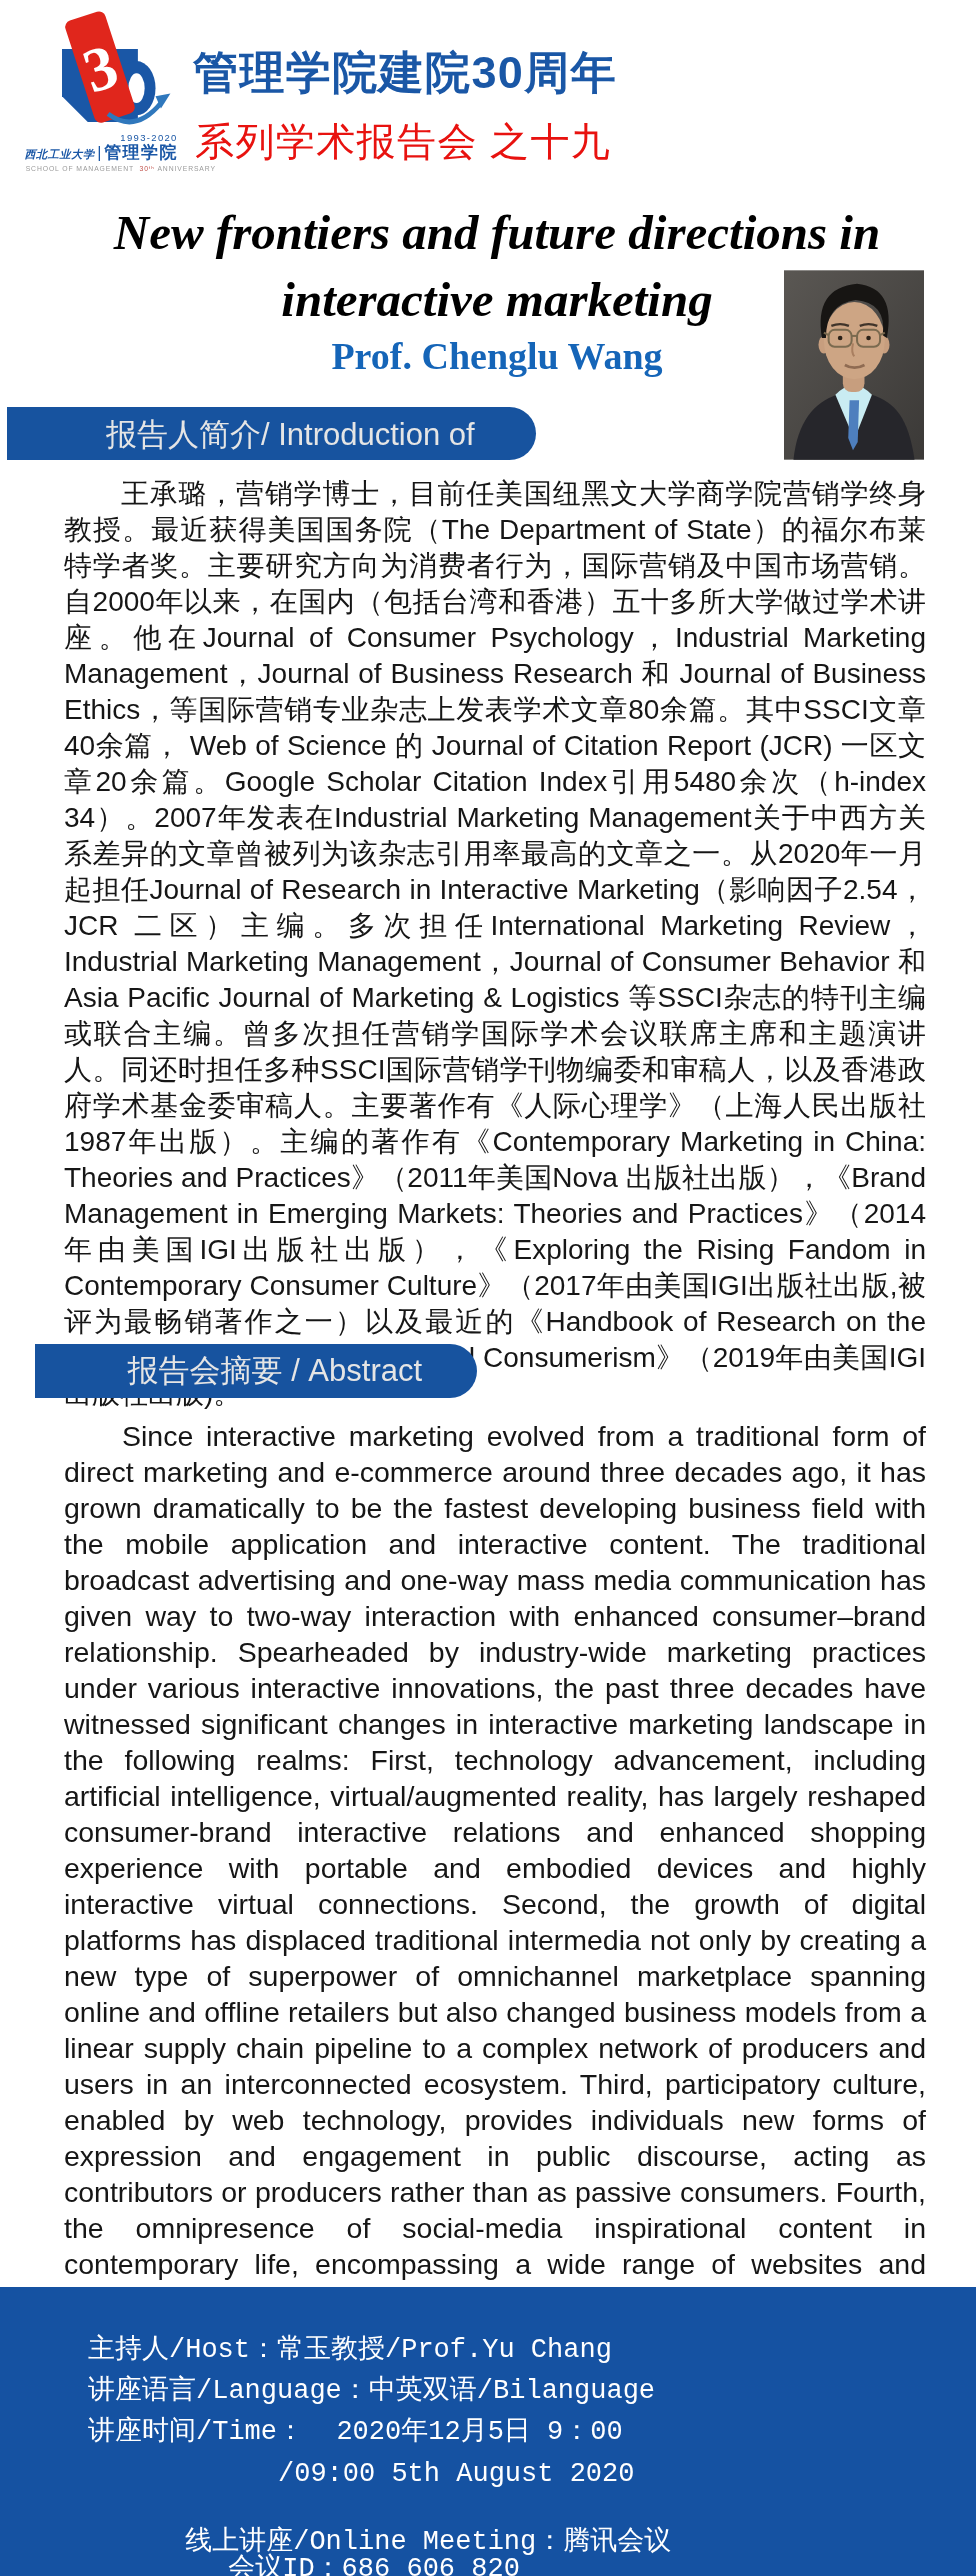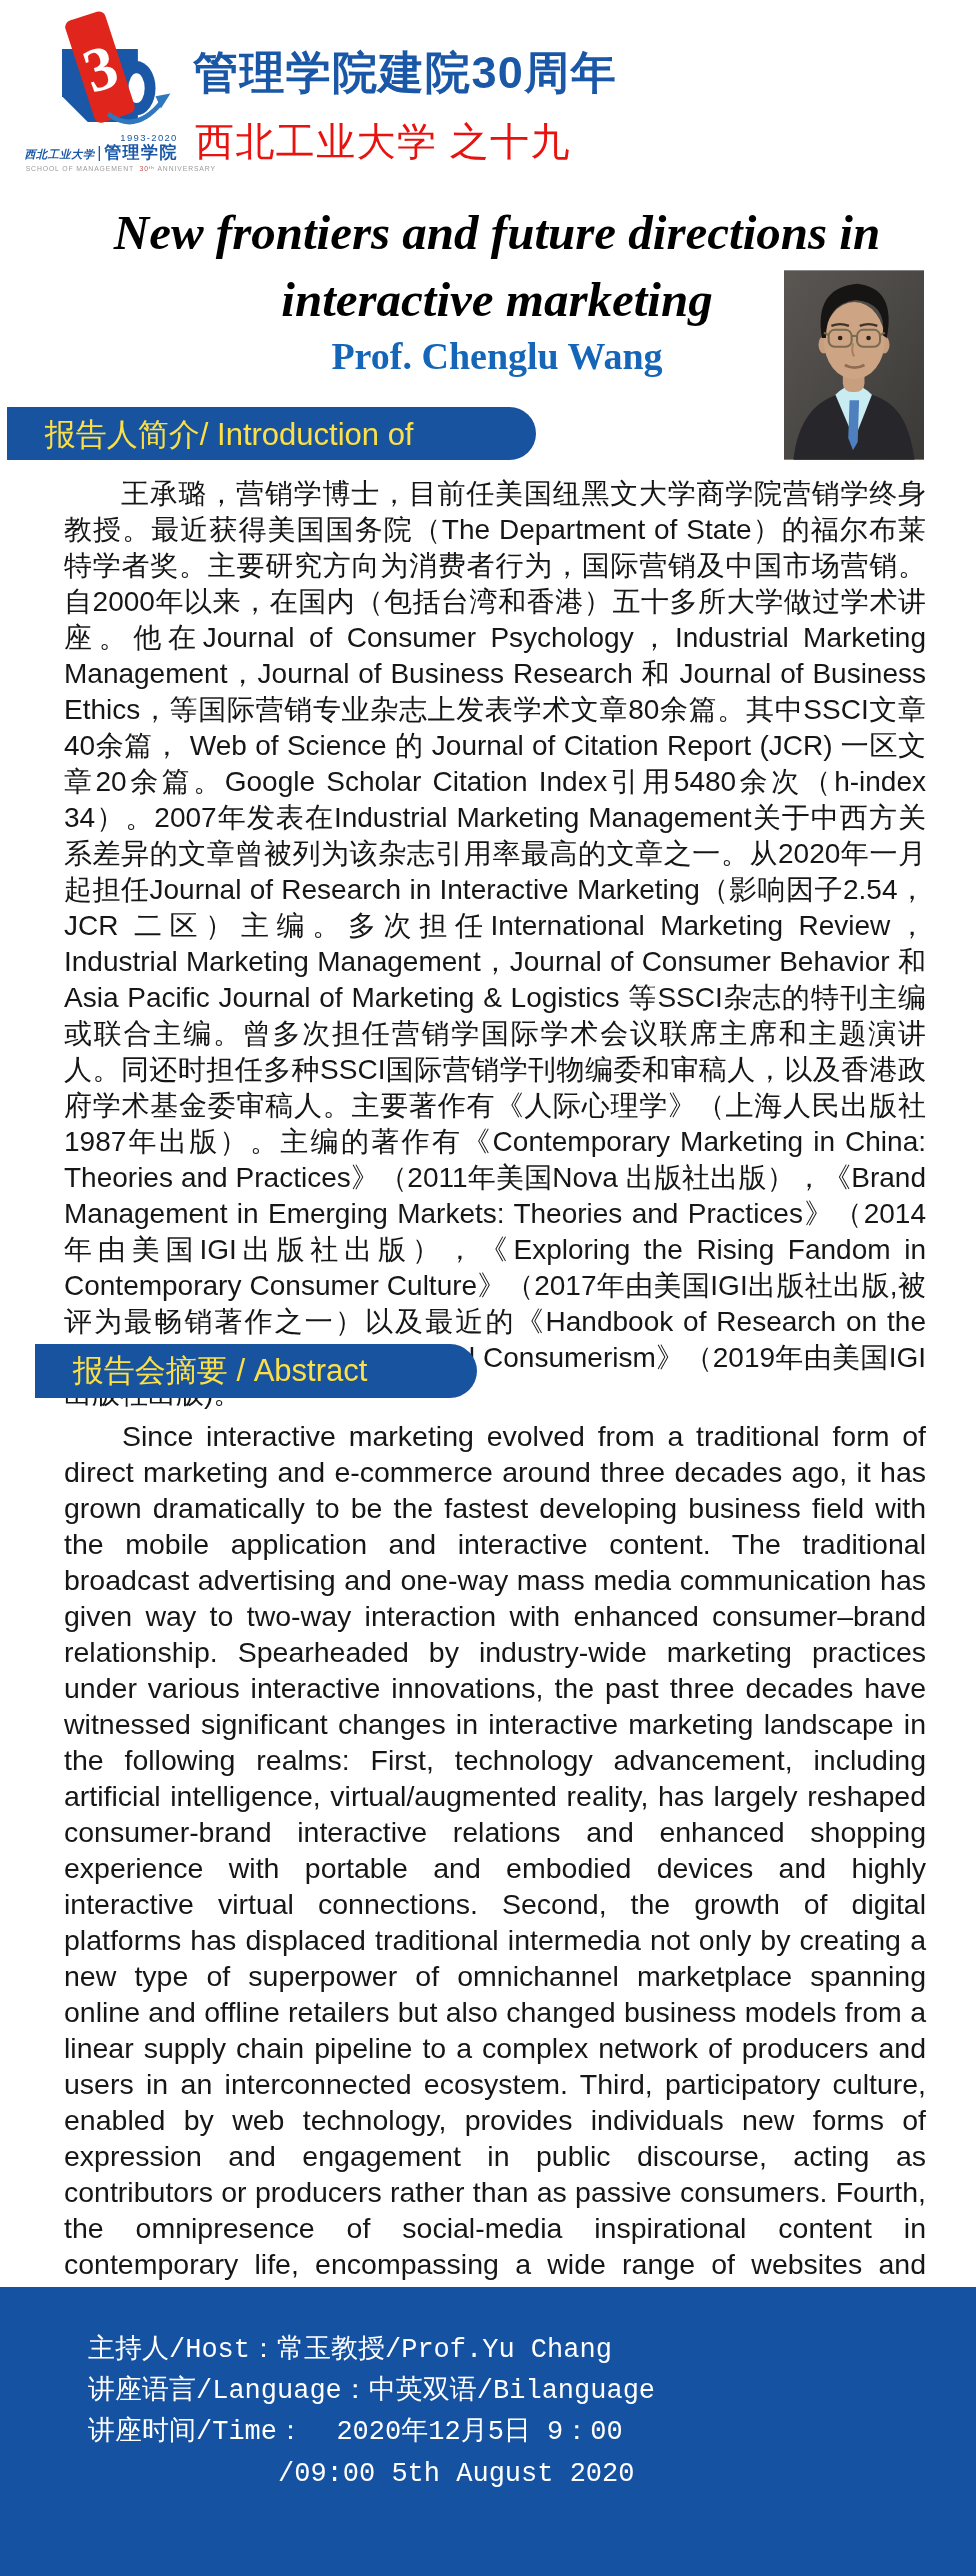--- a/index.html
+++ b/index.html
@@ -29,22 +29,22 @@
   .talk-title{position:absolute;left:0;top:199px;width:994px;text-align:center;
     font-family:"Liberation Serif","DejaVu Serif",serif;font-style:italic;font-weight:bold;
     font-size:49px;line-height:67px;color:#000;}
   .speaker{position:absolute;left:0;top:334px;width:994px;text-align:center;
     font-family:"Liberation Serif","DejaVu Serif",serif;font-weight:bold;
     font-size:38px;color:#1565b8;}
 
   .photo{position:absolute;left:784px;top:270px;width:140px;height:190px;}
 
   
-  .banner{position:absolute;left:6.8px;background:#17539f;color:#fde047;overflow:hidden;
-    border-radius:0 31px 31px 0;font-size:31px;box-sizing:border-box;}
+  .banner{position:absolute;left:6.8px;background:#17539f;color:#e5e5e5;overflow:hidden;
+    border-radius:0 31px 31px 0;font-size:31px;box-sizing:border-box;text-align:center;}
   .banner-intro{top:407px;width:529px;height:53px;padding:8.1px 0 0 38px;line-height:39px;}
   .banner-abstract{top:1344px;width:442px;height:54px;padding:0 0 0 38px;line-height:54px;margin-left:28px;}
   .banner-line{white-space:nowrap;}
 
   
   .body{position:absolute;left:64px;width:862px;margin:0;text-align:justify;color:#161616;}
   .bio{top:476px;font-size:28px;line-height:36px;text-indent:57px;}
   .abstract{top:1418px;font-size:28.5px;line-height:36px;text-indent:58px;}
 
   
@@ -76,21 +76,21 @@
       </svg>
       <div class="logo-names">
         <span class="logo-uni">西北工业大学</span><span class="logo-divider">|</span><span class="logo-school">管理学院</span>
       </div>
       <div class="logo-caption">
         <span>SCHOOL OF MANAGEMENT</span><span class="cap-num">30ᵗʰ</span><span class="cap-right">ANNIVERSARY</span>
       </div>
     </div>
 
     <div class="header-title">管理学院建院30周年</div>
-    <div class="header-subtitle">西北工业大学 之十九</div>
+    <div class="header-subtitle">系列学术报告会 之十九</div>
   </header>
 
   <div class="talk-title">
     <div>New frontiers and future directions in</div>
     <div>interactive marketing</div>
   </div>
   <div class="speaker">Prof. Chenglu Wang</div>
 
   <div class="photo">
     <svg width="140" height="190" viewBox="0 0 207 280">
@@ -134,16 +134,20 @@
   <div class="banner banner-abstract">
     <div class="banner-line">报告会摘要 / Abstract</div>
   </div>
   <p class="body abstract">Since interactive marketing evolved from a traditional form of direct marketing and e-commerce around three decades ago, it has grown dramatically to be the fastest developing business field with the mobile application and interactive content. The traditional broadcast advertising and one-way mass media communication has given way to two-way interaction with enhanced consumer–brand relationship. Spearheaded by industry-wide marketing practices under various interactive innovations, the past three decades have witnessed significant changes in interactive marketing landscape in the following realms: First, technology advancement, including artificial intelligence, virtual/augmented reality, has largely reshaped consumer-brand interactive relations and enhanced shopping experience with portable and embodied devices and highly interactive virtual connections. Second, the growth of digital platforms has displaced traditional intermedia not only by creating a new type of superpower of omnichannel marketplace spanning online and offline retailers but also changed business models from a linear supply chain pipeline to a complex network of producers and users in an interconnected ecosystem. Third, participatory culture, enabled by web technology, provides individuals new forms of expression and engagement in public discourse, acting as contributors or producers rather than as passive consumers. Fourth, the omnipresence of social-media inspirational content in contemporary life, encompassing a wide range of websites and mobile apps, inspires users to quickly create and share content with friend circles and the public in real time.</p>
 
   <footer class="footer">
     <div class="f-line">主持人/Host：常玉教授/Prof.Yu Chang</div>
     <div class="f-line">讲座语言/Language：中英双语/Bilanguage</div>
     <div class="f-line">讲座时间/Time：  2020年12月5日 9：00</div>
     <div class="f-line indent">/09:00 5th August 2020</div>
+    <div class="f-line">
+      <span>线上讲座/Online Meeting：腾讯会议</span>
+      <span class="meeting-id">会议ID：686 606 820</span>
+    </div>
   </footer>
 
 </div>
 
 
 </body></html>

